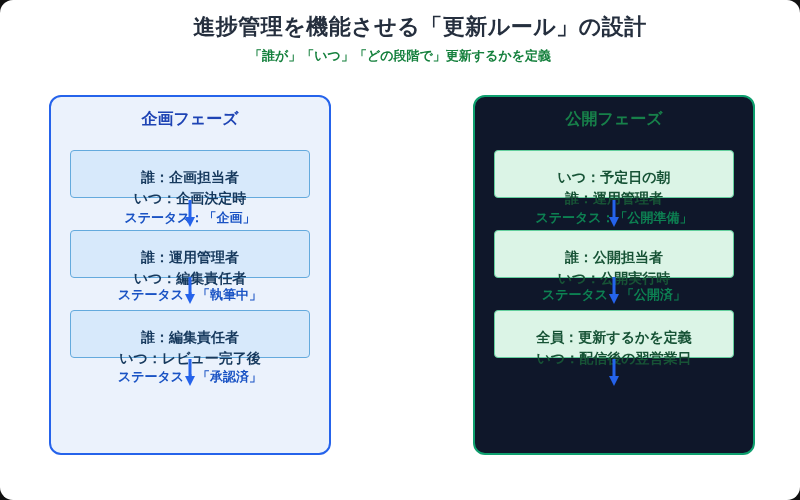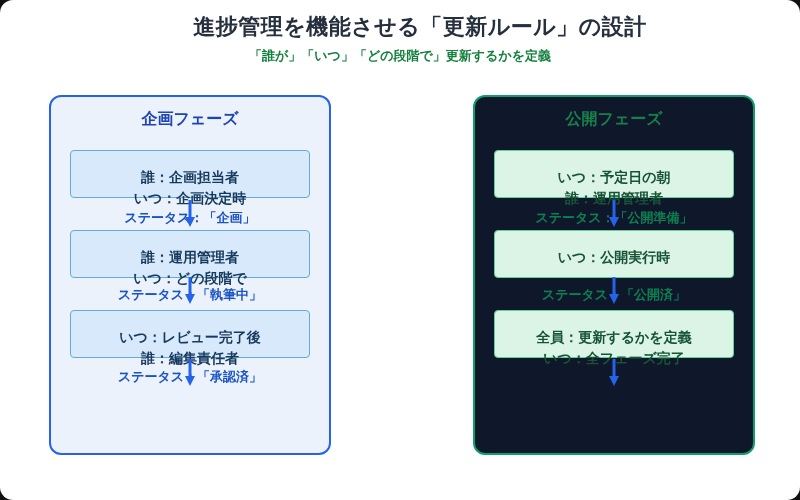--- a/index.html
+++ b/index.html
@@ -99,33 +99,33 @@
     <div class="status status-1">
       <span>ステータス：「企画」</span>
       <svg class="arrow-down" viewBox="0 0 11 27">
         <rect x="4" y="0" width="3" height="19" fill="#2563eb"></rect>
         <polygon points="0.5,17 10.5,17 5.5,27" fill="#2563eb"></polygon>
       </svg>
     </div>
 
     <div class="card card-2">
       <div class="line">誰：運用管理者</div>
-      <div class="line">いつ：どの段階で</div>
+      <div class="line">いつ：編集責任者</div>
     </div>
     <div class="status status-2">
       <span>ステータス：「執筆中」</span>
       <svg class="arrow-down" viewBox="0 0 11 27">
         <rect x="4" y="0" width="3" height="19" fill="#2563eb"></rect>
         <polygon points="0.5,17 10.5,17 5.5,27" fill="#2563eb"></polygon>
       </svg>
     </div>
 
     <div class="card card-3">
+      <div class="line">誰：編集責任者</div>
       <div class="line">いつ：レビュー完了後</div>
-      <div class="line">誰：編集責任者</div>
     </div>
     <div class="status status-3">
       <span>ステータス：「承認済」</span>
       <svg class="arrow-down" viewBox="0 0 11 27">
         <rect x="4" y="0" width="3" height="19" fill="#2563eb"></rect>
         <polygon points="0.5,17 10.5,17 5.5,27" fill="#2563eb"></polygon>
       </svg>
     </div>
   </section>
 
@@ -138,33 +138,34 @@
     </div>
     <div class="status status-1">
       <span>ステータス：「公開準備」</span>
       <svg class="arrow-down" viewBox="0 0 11 27">
         <rect x="4" y="0" width="3" height="19" fill="#2563eb"></rect>
         <polygon points="0.5,17 10.5,17 5.5,27" fill="#2563eb"></polygon>
       </svg>
     </div>
 
     <div class="card card-2">
+      <div class="line">誰：公開担当者</div>
       <div class="line">いつ：公開実行時</div>
     </div>
     <div class="status status-2">
       <span>ステータス：「公開済」</span>
       <svg class="arrow-down" viewBox="0 0 11 27">
         <rect x="4" y="0" width="3" height="19" fill="#2563eb"></rect>
         <polygon points="0.5,17 10.5,17 5.5,27" fill="#2563eb"></polygon>
       </svg>
     </div>
 
     <div class="card card-3">
       <div class="line">全員：更新するかを定義</div>
-      <div class="line">いつ：全フェーズ完了</div>
+      <div class="line">いつ：配信後の翌営業日</div>
     </div>
     <div class="status status-3">
       <svg class="arrow-down" viewBox="0 0 11 27">
         <rect x="4" y="0" width="3" height="19" fill="#2563eb"></rect>
         <polygon points="0.5,17 10.5,17 5.5,27" fill="#2563eb"></polygon>
       </svg>
     </div>
   </section>
 
 </div>

